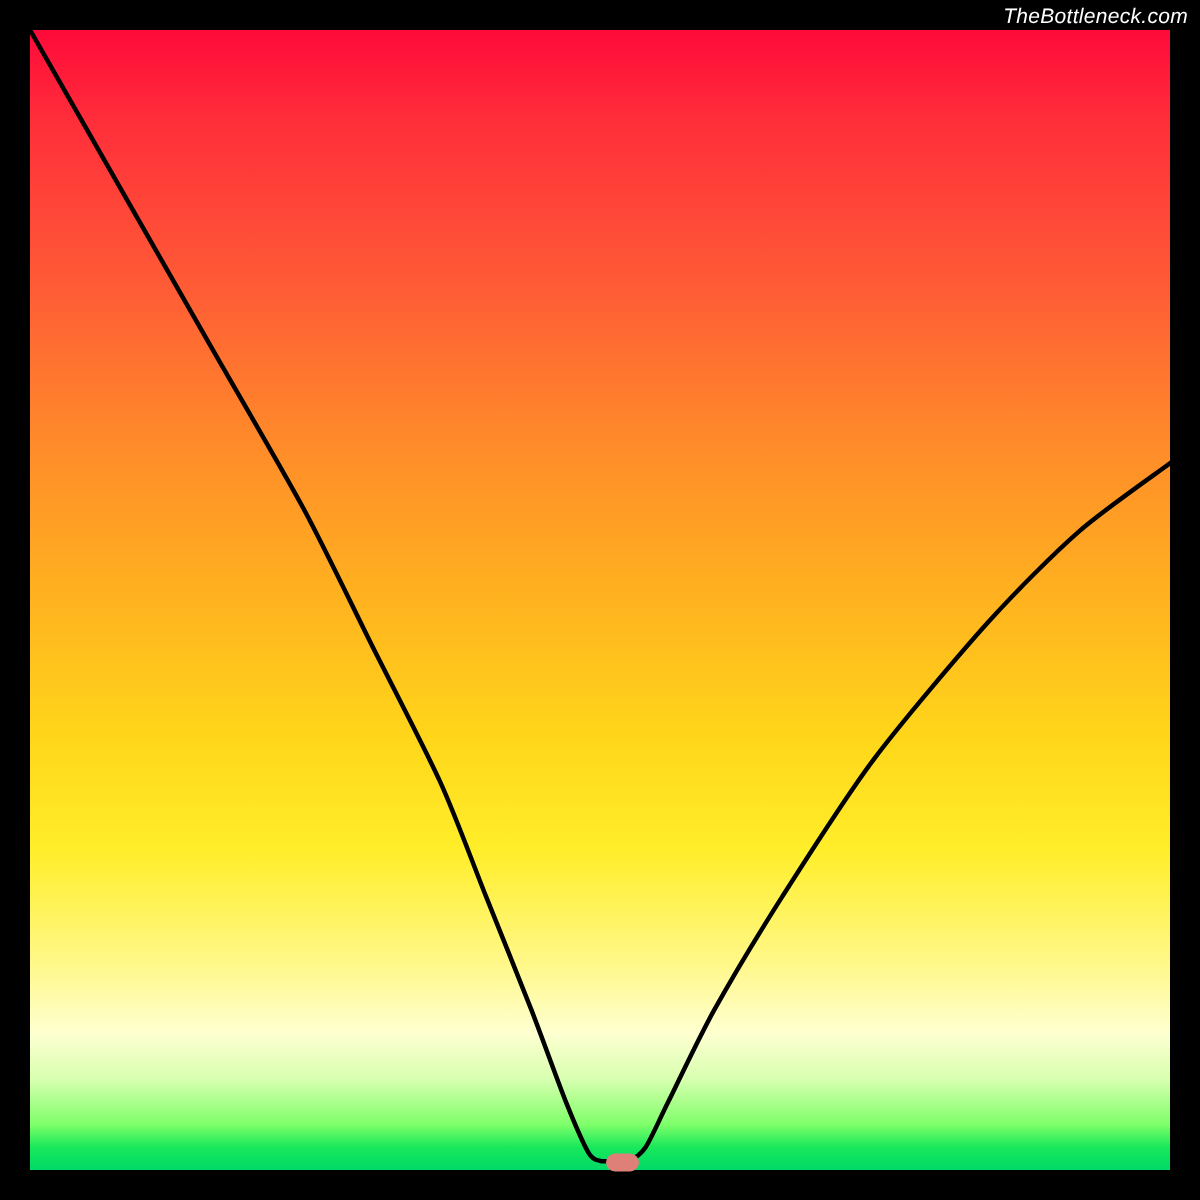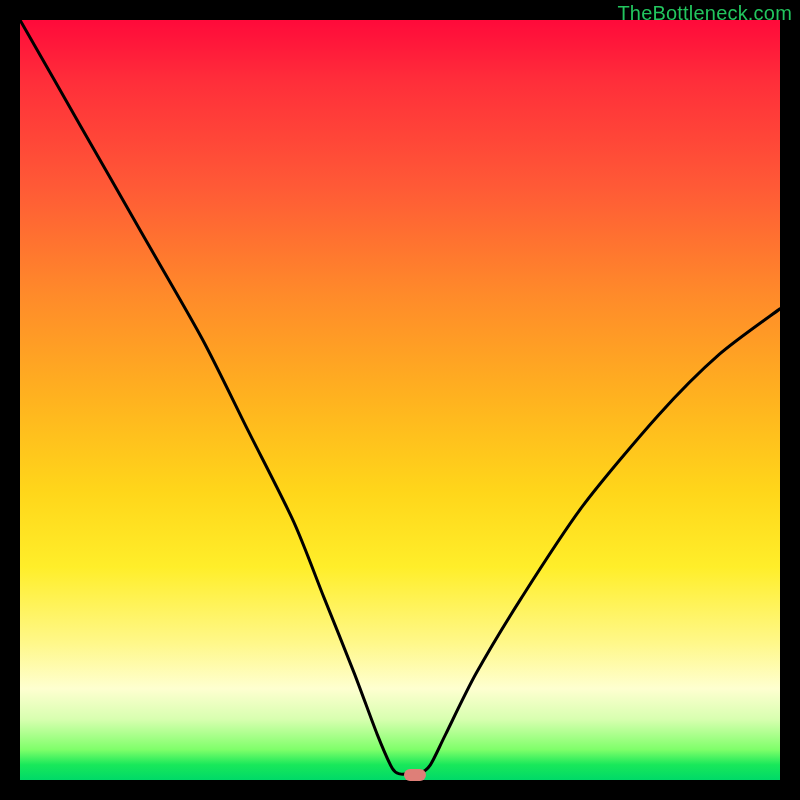--- a/index.html
+++ b/index.html
@@ -45,25 +45,26 @@
     position: absolute;
     left: 0;
     top: 0;
     width: 760px;
     height: 760px;
   }
   .watermark {
     position: absolute;
     top: 2px;
     right: 8px;
-    color: #22c55e;
-    font-size: 20px;
+    color: #ffffff;
+    font-size: 14px;
     font-weight: 500;
     letter-spacing: 0.2px;
     user-select: none;
+    font-style: italic;
   }
   .marker {
     position: absolute;
     width: 22px;
     height: 12px;
     border-radius: 6px;
     background: #de7f78;
     transform: translate(-50%, -50%);
   }
 </style>

